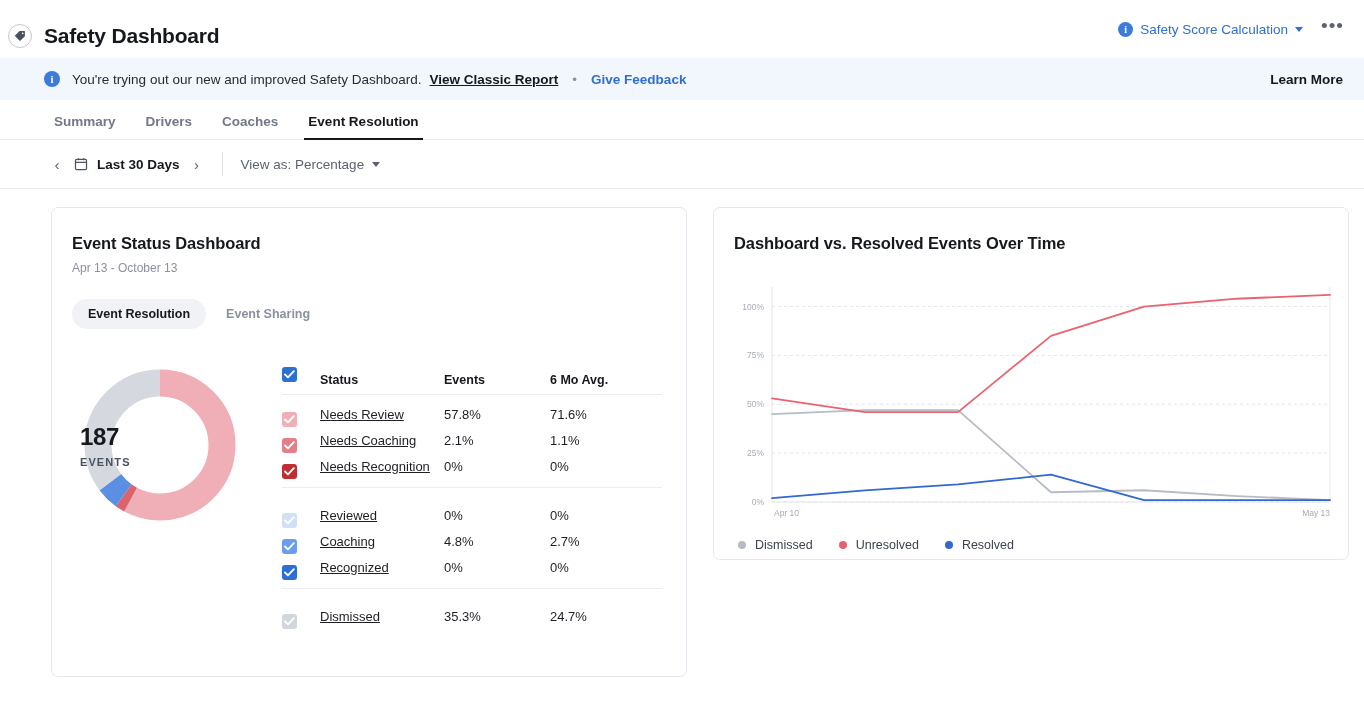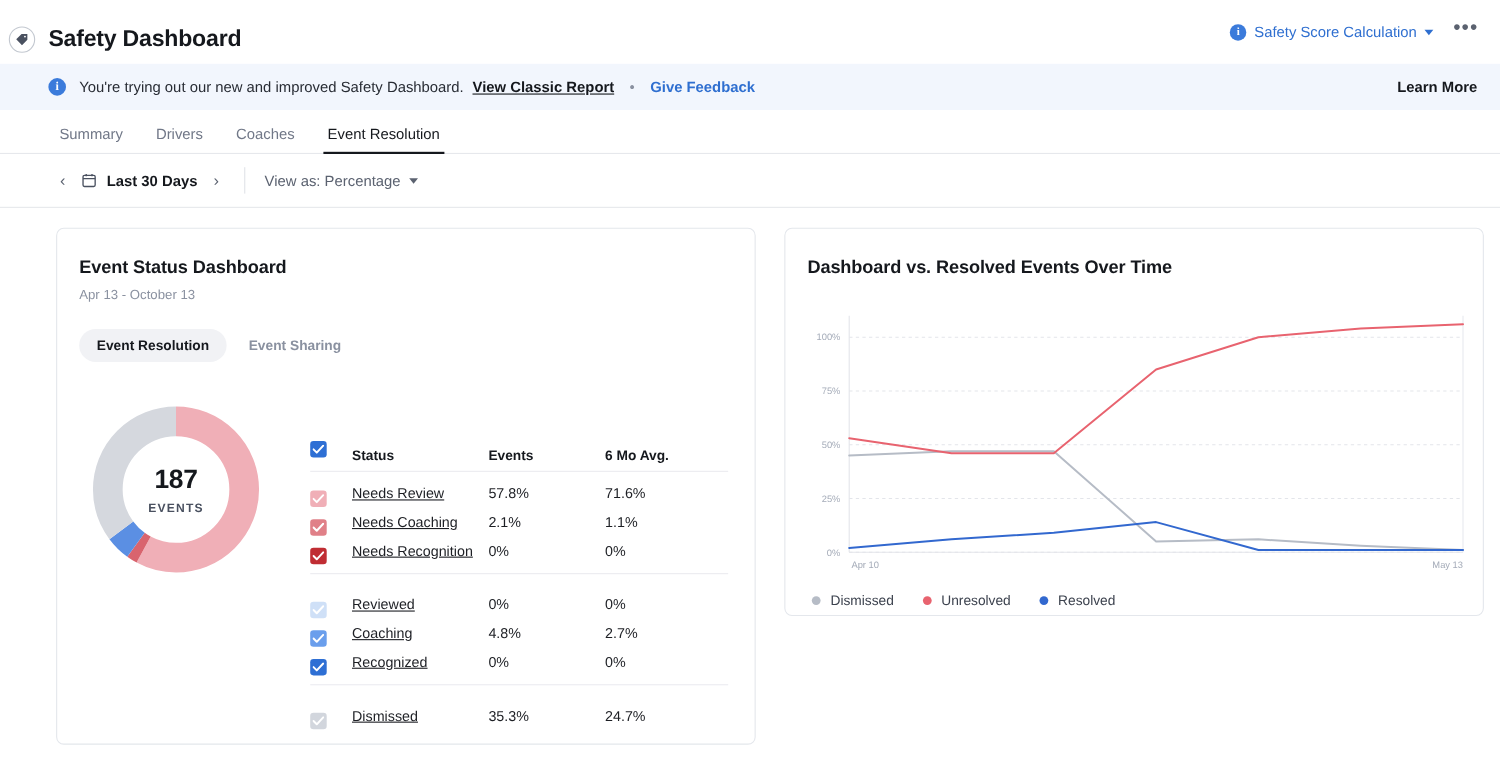--- a/index.html
+++ b/index.html
@@ -65,21 +65,21 @@
   .banner-link { color: #2f6fd0; font-weight: bold; cursor: pointer; }
   .learn-more { margin-left: auto; color: #15181d; font-weight: bold; font-size: 13.5px; cursor: pointer; }
 
   
   .tabs {
     height: 40px; display: flex; align-items: flex-end;
     padding-left: 52px; gap: 26px;
     border-bottom: 1px solid #e6e8ec;
   }
   .tab {
-    font-size: 13.5px; color: #717888; font-weight: normal;
+    font-size: 13.5px; color: #717888; font-weight: bold;
     padding: 0 2px 10px; cursor: pointer; position: relative;
   }
   .tab.active { color: #15181d; }
   .tab.active::after {
     content: ""; position: absolute; left: -2px; right: -2px; bottom: -1px;
     height: 2.5px; background: #15181d;
   }
 
   
   .toolbar {
@@ -115,35 +115,35 @@
     font-size: 12.5px; font-weight: bold; color: #8a91a0;
     padding: 8px 16px; border-radius: 16px; cursor: pointer;
   }
   .seg.active { background: #f1f2f5; color: #15181d; }
 
   
   .breakdown { display: flex; margin-top: 36px; }
   .donut-wrap { width: 200px; position: relative; flex: none; padding-left: 8px; }
   .donut-center {
     position: absolute; left: 8px; top: 0; width: 160px; height: 160px;
-    display: flex; flex-direction: column; align-items: center; justify-content: center;
+    display: flex; flex-direction: column; align-items: flex-start; justify-content: center;
     pointer-events: none;
   }
   .donut-value { font-size: 24px; font-weight: bold; color: #15181d; letter-spacing: -0.3px; }
   .donut-label { font-size: 11px; font-weight: bold; color: #4a5160; letter-spacing: 1.1px; margin-top: 5px; }
 
   .status-table { flex: 1; padding-left: 10px; }
   .row {
     display: flex; align-items: center; position: relative;
     height: 26px;
   }
   .row.header { height: 30px; }
   .grp { border-bottom: 1px solid #ececf0; padding-bottom: 8px; margin-bottom: 8px; }
   .grp.last { border-bottom: none; }
-  .hdr-rule { border-bottom: 1px solid #ececf0; margin-top: 34px; }
+  .hdr-rule { border-bottom: 1px solid #ececf0; }
 
   .cb {
     width: 15px; height: 15px; border-radius: 3px; flex: none;
     position: relative; cursor: pointer;
   }
   .cb svg { position: absolute; left: 2px; top: 3px; }
   .cb-cell { width: 38px; flex: none; position: relative; height: 100%; }
   .cb-cell .cb { position: absolute; top: 11px; left: 0; }
   .row.header .cb-cell .cb { top: 2px; }
 

